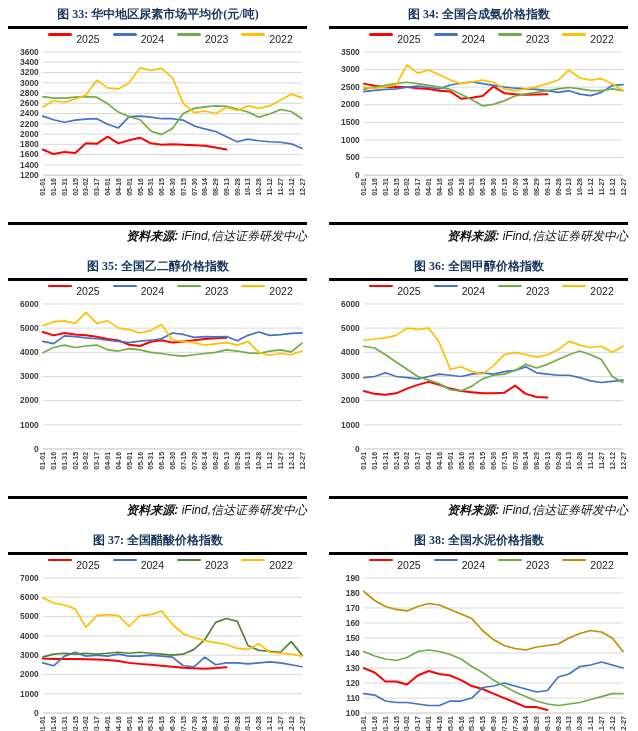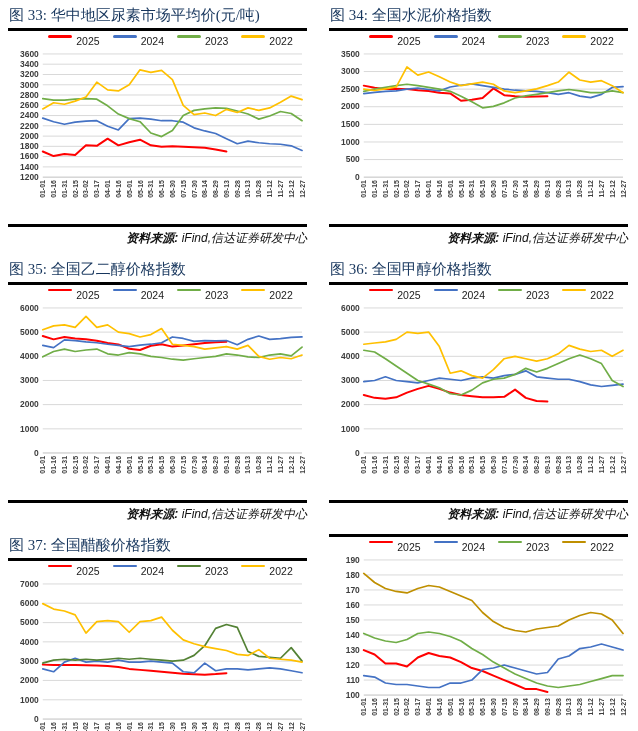--- a/index.html
+++ b/index.html
@@ -1,21 +1,21 @@
 <!DOCTYPE html>
 <html><head>
 <meta charset="utf-8">
 <style>
   html,body{margin:0;padding:0;background:#ffffff;}
   body{width:638px;font-family:"Liberation Sans",sans-serif;}
   .page{padding:4px 10px 0 8px;}
   .grid{display:grid;grid-template-columns:1fr 1fr;column-gap:22px;row-gap:4px;}
   .chart-block{min-width:0;}
-  .chart-title{font-family:"Liberation Serif",serif;font-size:15px;font-weight:normal;
-    color:#17365D;margin:2px 0 3px 1px;white-space:nowrap;overflow:hidden;}
+  .chart-title{font-family:"Liberation Serif",serif;font-size:12px;font-weight:bold;
+    color:#17365D;margin:2px 0 3px 1px;white-space:nowrap;overflow:hidden;text-align:center;}
   .title-rule{height:3px;background:#000;margin:0 0 3px 0;}
   .legend{display:flex;justify-content:center;align-items:center;gap:13px;
     padding-left:26px;height:14px;margin-top:1px;}
   .legend-item{display:flex;align-items:flex-start;gap:4px;}
   .swatch{width:24px;height:2.5px;border-radius:2px;display:inline-block;}
   .legend-label{font-size:10.5px;color:#1a1a1a;}
   .plot{line-height:0;}
   .plot svg{display:block;}
   .ytick{font-size:8.5px;font-weight:bold;fill:#3d3d3d;font-family:"Liberation Sans",sans-serif;}
   .xtick{font-size:7px;font-weight:bold;fill:#3d3d3d;font-family:"Liberation Sans",sans-serif;}
@@ -108,21 +108,21 @@
             <polyline points="35.0,70.6 45.9,74.2 56.8,76.8 67.6,74.7 78.5,73.7 89.4,73.2 100.3,78.8 111.1,82.5 122.0,71.1 132.9,70.6 143.8,71.6 154.6,73.2 165.5,73.2 176.4,74.7 187.3,80.4 198.1,83.5 209.0,86.1 219.9,91.3 230.8,96.4 241.6,93.8 252.5,95.4 263.4,96.4 274.3,96.9 285.1,98.5 296.0,103.1" fill="none" stroke="#4472C4" stroke-width="1.7" stroke-linejoin="round" stroke-linecap="round"></polyline>
             <polyline points="35.0,51.0 45.9,52.5 56.8,52.5 67.6,51.5 78.5,51.0 89.4,51.5 100.3,58.2 111.1,66.5 122.0,71.1 132.9,74.2 143.8,85.6 154.6,89.2 165.5,83.0 176.4,68.0 187.3,62.8 198.1,61.3 209.0,60.3 219.9,60.8 230.8,63.4 241.6,66.5 252.5,71.6 263.4,68.5 274.3,63.9 285.1,65.9 296.0,73.2" fill="none" stroke="#70AD47" stroke-width="1.7" stroke-linejoin="round" stroke-linecap="round"></polyline>
             <polyline points="35.0,61.3 45.9,55.1 56.8,56.6 67.6,53.5 78.5,49.4 89.4,34.4 100.3,42.2 111.1,43.2 122.0,37.0 132.9,22.0 143.8,24.6 154.6,22.5 165.5,31.8 176.4,57.7 187.3,67.0 198.1,65.4 209.0,68.0 219.9,61.8 230.8,64.9 241.6,60.3 252.5,62.8 263.4,60.3 274.3,54.6 285.1,48.4 296.0,52.0" fill="none" stroke="#FFC000" stroke-width="1.7" stroke-linejoin="round" stroke-linecap="round"></polyline>
           </svg>
         </div>
       <div class="source-rule"></div>
       <p class="source"><b>资料来源:</b><span> iFind,信达证券研发中心</span></p>
     </section>
 
     <section class="chart-block">
-      <h3 class="chart-title">图 34: 全国水泥价格指数</h3>
+      <h3 class="chart-title">图 34: 全国合成氨价格指数</h3>
       <div class="title-rule"></div>
       <div class="legend">
           <span class="legend-item">
             <span class="swatch" style="background: rgb(255, 0, 0);"></span>
             <span class="legend-label">2025</span>
           </span>
           <span class="legend-item">
             <span class="swatch" style="background: rgb(68, 114, 196);"></span>
             <span class="legend-label">2024</span>
           </span>
@@ -399,20 +399,21 @@
             <polyline points="35.0,87.2 45.9,87.6 56.8,87.6 67.6,87.6 78.5,87.8 89.4,88.0 100.3,88.6 111.1,89.5 122.0,91.5 132.9,92.5 143.8,93.4 154.6,94.4 165.5,95.4 176.4,96.3 187.3,96.9 198.1,97.3 209.0,96.7 219.9,95.8" fill="none" stroke="#FF0000" stroke-width="2" stroke-linejoin="round" stroke-linecap="round"></polyline>
             <polyline points="35.0,91.5 45.9,94.4 56.8,84.7 67.6,80.8 78.5,84.7 89.4,83.7 100.3,84.7 111.1,82.7 122.0,84.7 132.9,84.7 143.8,83.7 154.6,84.7 165.5,85.7 176.4,94.4 187.3,95.4 198.1,85.7 209.0,93.4 219.9,91.5 230.8,91.5 241.6,92.5 252.5,91.5 263.4,90.5 274.3,91.5 285.1,93.4 296.0,95.4" fill="none" stroke="#4472C4" stroke-width="1.7" stroke-linejoin="round" stroke-linecap="round"></polyline>
             <polyline points="35.0,85.7 45.9,82.7 56.8,81.8 67.6,82.7 78.5,81.8 89.4,82.7 100.3,81.8 111.1,80.8 122.0,81.8 132.9,80.8 143.8,81.8 154.6,82.7 165.5,83.7 176.4,82.7 187.3,77.9 198.1,68.2 209.0,50.7 219.9,46.8 230.8,49.7 241.6,74.0 252.5,78.9 263.4,79.8 274.3,80.8 285.1,70.1 296.0,83.7" fill="none" stroke="#548235" stroke-width="1.7" stroke-linejoin="round" stroke-linecap="round"></polyline>
             <polyline points="35.0,25.8 45.9,31.3 56.8,33.2 67.6,37.1 78.5,55.5 89.4,43.9 100.3,42.9 111.1,43.9 122.0,54.6 132.9,43.9 143.8,42.9 154.6,39.4 165.5,52.6 176.4,62.3 187.3,66.2 198.1,69.1 209.0,71.1 219.9,73.0 230.8,76.9 241.6,77.9 252.5,72.1 263.4,80.8 274.3,81.8 285.1,82.7 296.0,84.7" fill="none" stroke="#FFC000" stroke-width="1.7" stroke-linejoin="round" stroke-linecap="round"></polyline>
           </svg>
         </div>
 
     </section>
 
     <section class="chart-block">
+      <h3 class="chart-title">图 38: 全国水泥价格指数</h3>
       <div class="title-rule"></div>
       <div class="legend">
           <span class="legend-item">
             <span class="swatch" style="background: rgb(255, 0, 0);"></span>
             <span class="legend-label">2025</span>
           </span>
           <span class="legend-item">
             <span class="swatch" style="background: rgb(68, 114, 196);"></span>
             <span class="legend-label">2024</span>
           </span>

